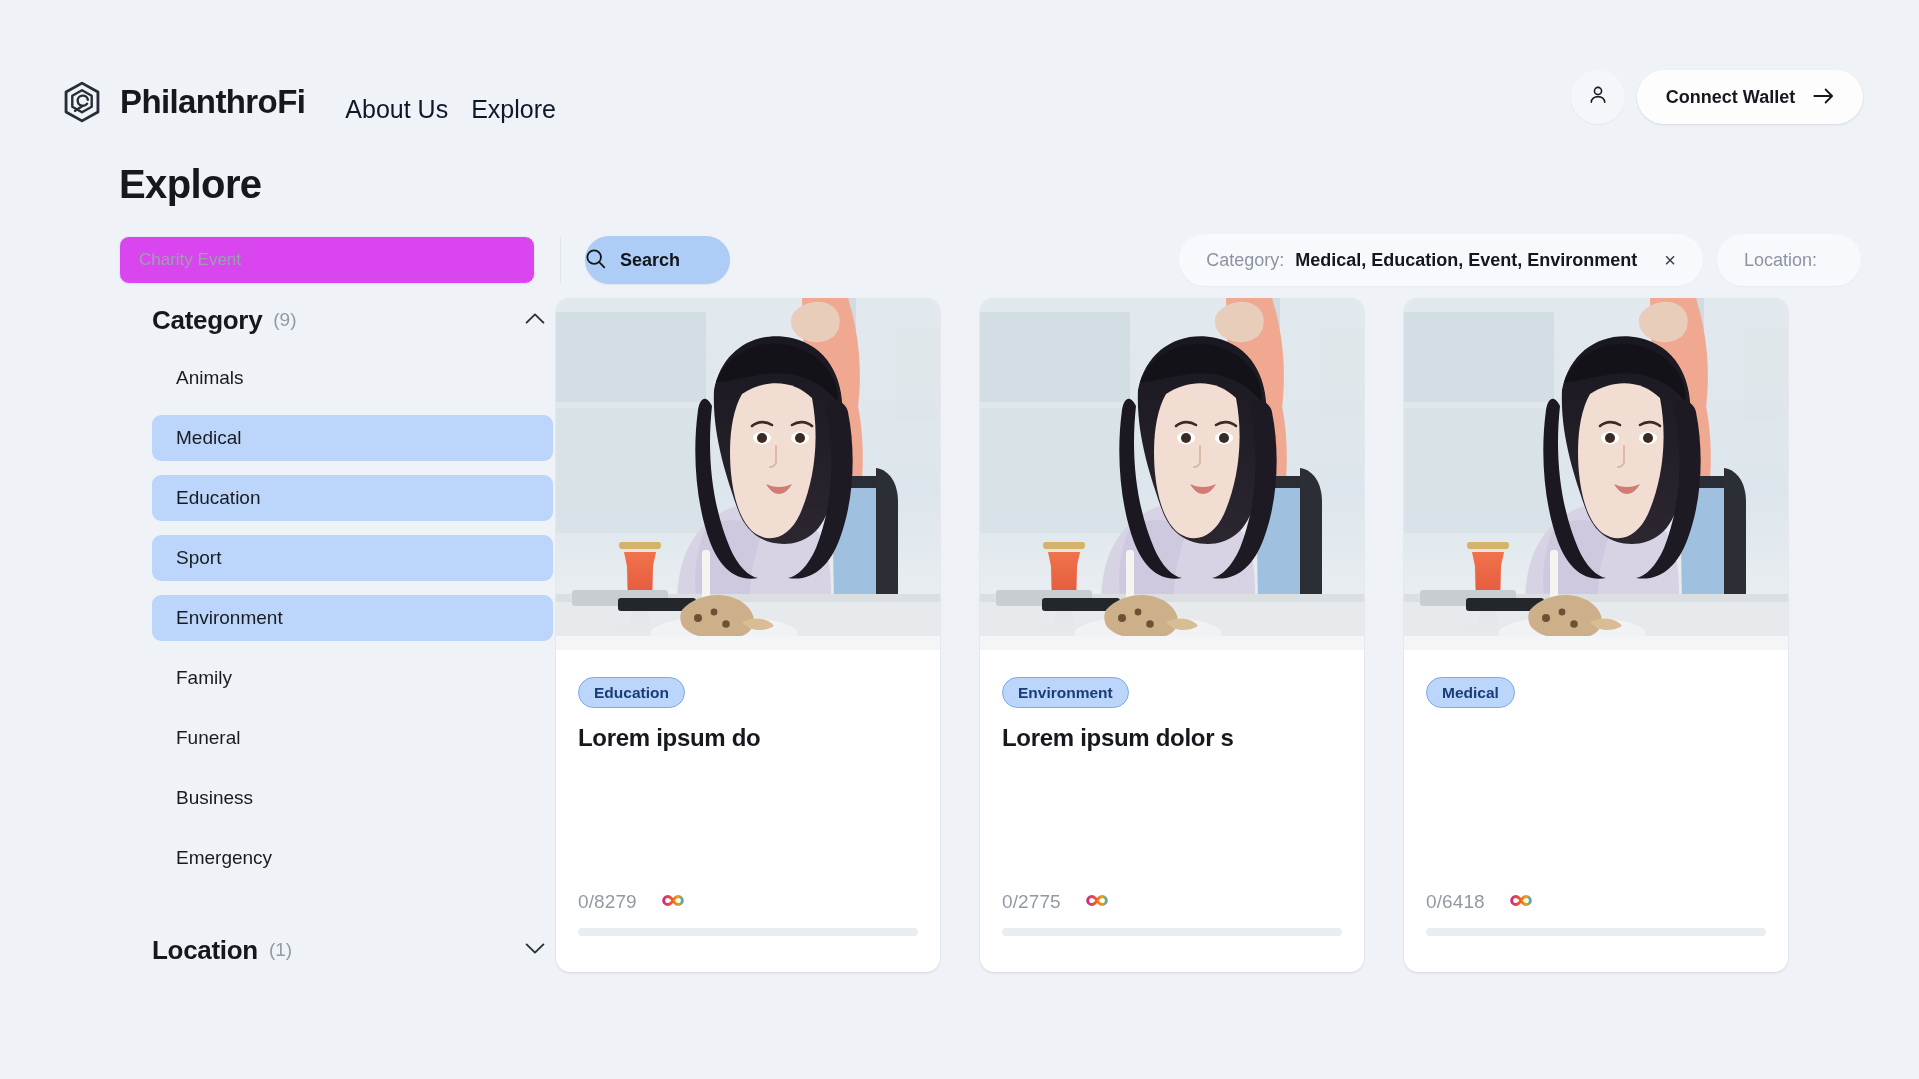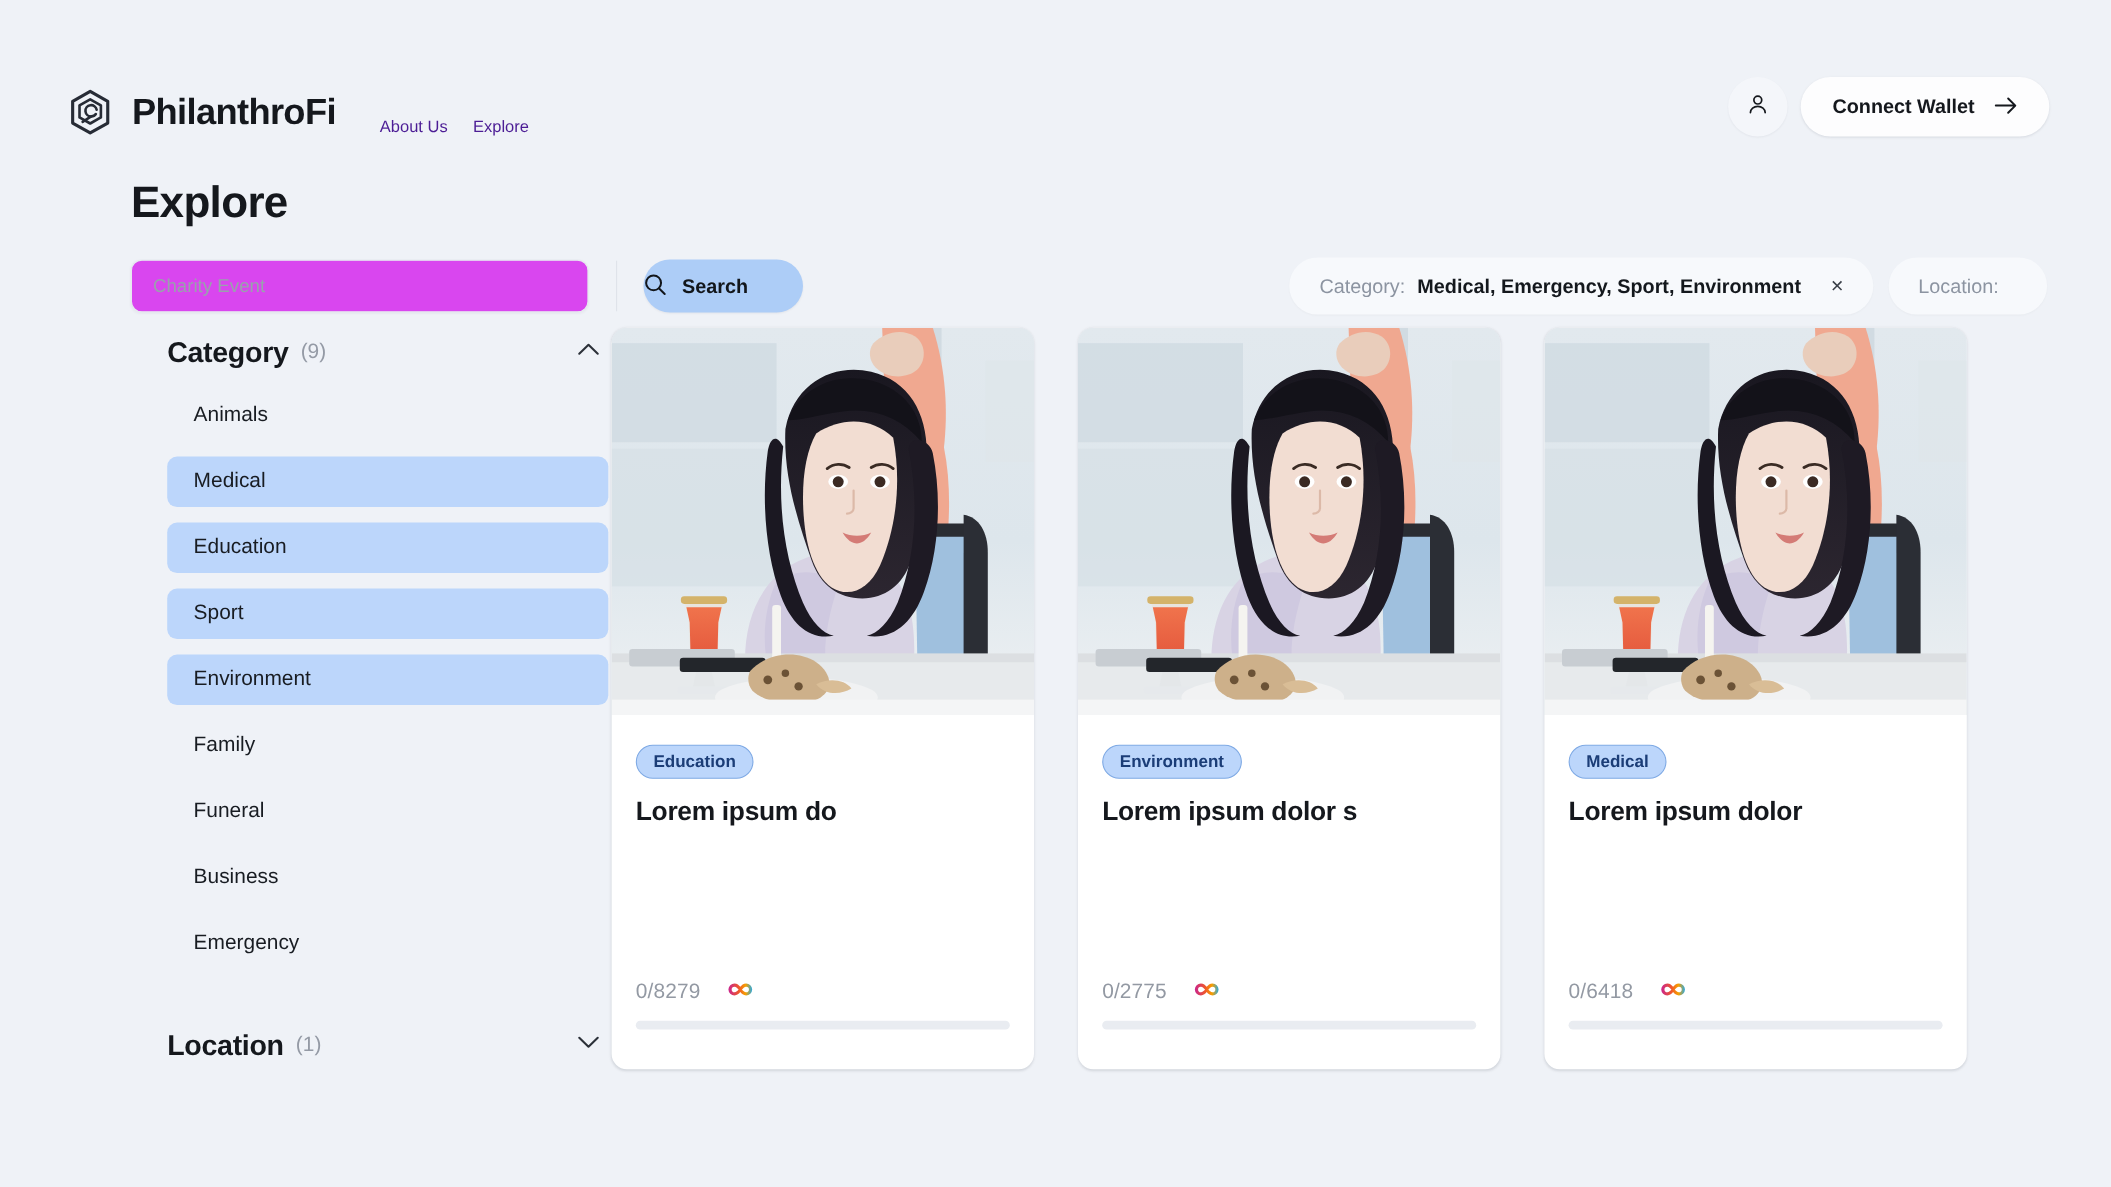--- a/index.html
+++ b/index.html
@@ -40,22 +40,22 @@
     white-space: nowrap;
   }
 
   .nav {
     display: flex;
     align-items: center;
     gap: 23px;
     margin-top: 2px;
   }
   .nav-link {
-    font-size: 15px;
-    color: #4c1d95;
+    font-size: 25px;
+    color: #0f172a;
     white-space: nowrap;
     cursor: pointer;
     text-decoration: none;
   }
 
   .header-right {
     margin-left: auto;
     display: flex;
     align-items: center;
   }
@@ -344,21 +344,21 @@
         <path d="M14.9 14.9 20.2 20.2" stroke="#12161b" stroke-width="1.9" stroke-linecap="round"></path>
       </svg>
     </span>
     <span class="search-btn-label">Search</span>
   </button>
 
   <div class="chips">
 
     <div class="chip">
       <span class="chip-key">Category:</span>
-      <span class="chip-val">Medical,  Emergency,  Sport,  Environment</span>
+      <span class="chip-val">Medical,  Education,  Event,  Environment</span>
       <span class="chip-clear">×</span>
     </div>
 
     <div class="chip location">
       <span class="chip-key">Location:</span>
       <span class="chip-val"></span>
     </div>
 
   </div>
 </div>
@@ -604,21 +604,20 @@
           <path d="M126 312c14-16 42-20 60-8 14 10 16 24 4 32-16 10-50 6-62-6-4-5-5-12-2-18Z" fill="#cdb08a"></path>
           <circle cx="142" cy="320" r="4" fill="#6b5236"></circle>
           <circle cx="158" cy="314" r="3.4" fill="#6b5236"></circle>
           <circle cx="170" cy="326" r="3.8" fill="#6b5236"></circle>
           <path d="M186 324c12-6 26-4 32 4-10 6-24 6-32-4Z" fill="#d9bd96"></path>
           <rect x="0" y="338" width="384" height="14" fill="#f4f5f6"></rect>
         </svg>
       </div>
       <div class="card-body">
         <span class="tag">Medical</span>
-        <h3 class="card-title">Lorem ipsum dolor</h3>
         <div class="card-foot">
           <div class="amount-row">
             <span class="amount">0/6418</span>
             <span>
               <svg width="24" height="13" viewBox="0 0 30 16" fill="none">
                 <path d="M21.6 1.2c-3 0-5.2 2.1-6.6 3.8-1.4-1.7-3.6-3.8-6.6-3.8A7 7 0 0 0 1.5 8a7 7 0 0 0 6.9 6.8c3 0 5.2-2.1 6.6-3.8 1.4 1.7 3.6 3.8 6.6 3.8A7 7 0 0 0 28.5 8a7 7 0 0 0-6.9-6.8Zm-13.2 10a3.2 3.2 0 1 1 0-6.4c1.8 0 3.6 1.9 4.7 3.2-1.1 1.3-2.9 3.2-4.7 3.2Zm13.2 0c-1.8 0-3.6-1.9-4.7-3.2 1.1-1.3 2.9-3.2 4.7-3.2a3.2 3.2 0 1 1 0 6.4Z" fill="url(#icp1)"></path>
               </svg>
             </span>
           </div>
           <div class="progress-track">

